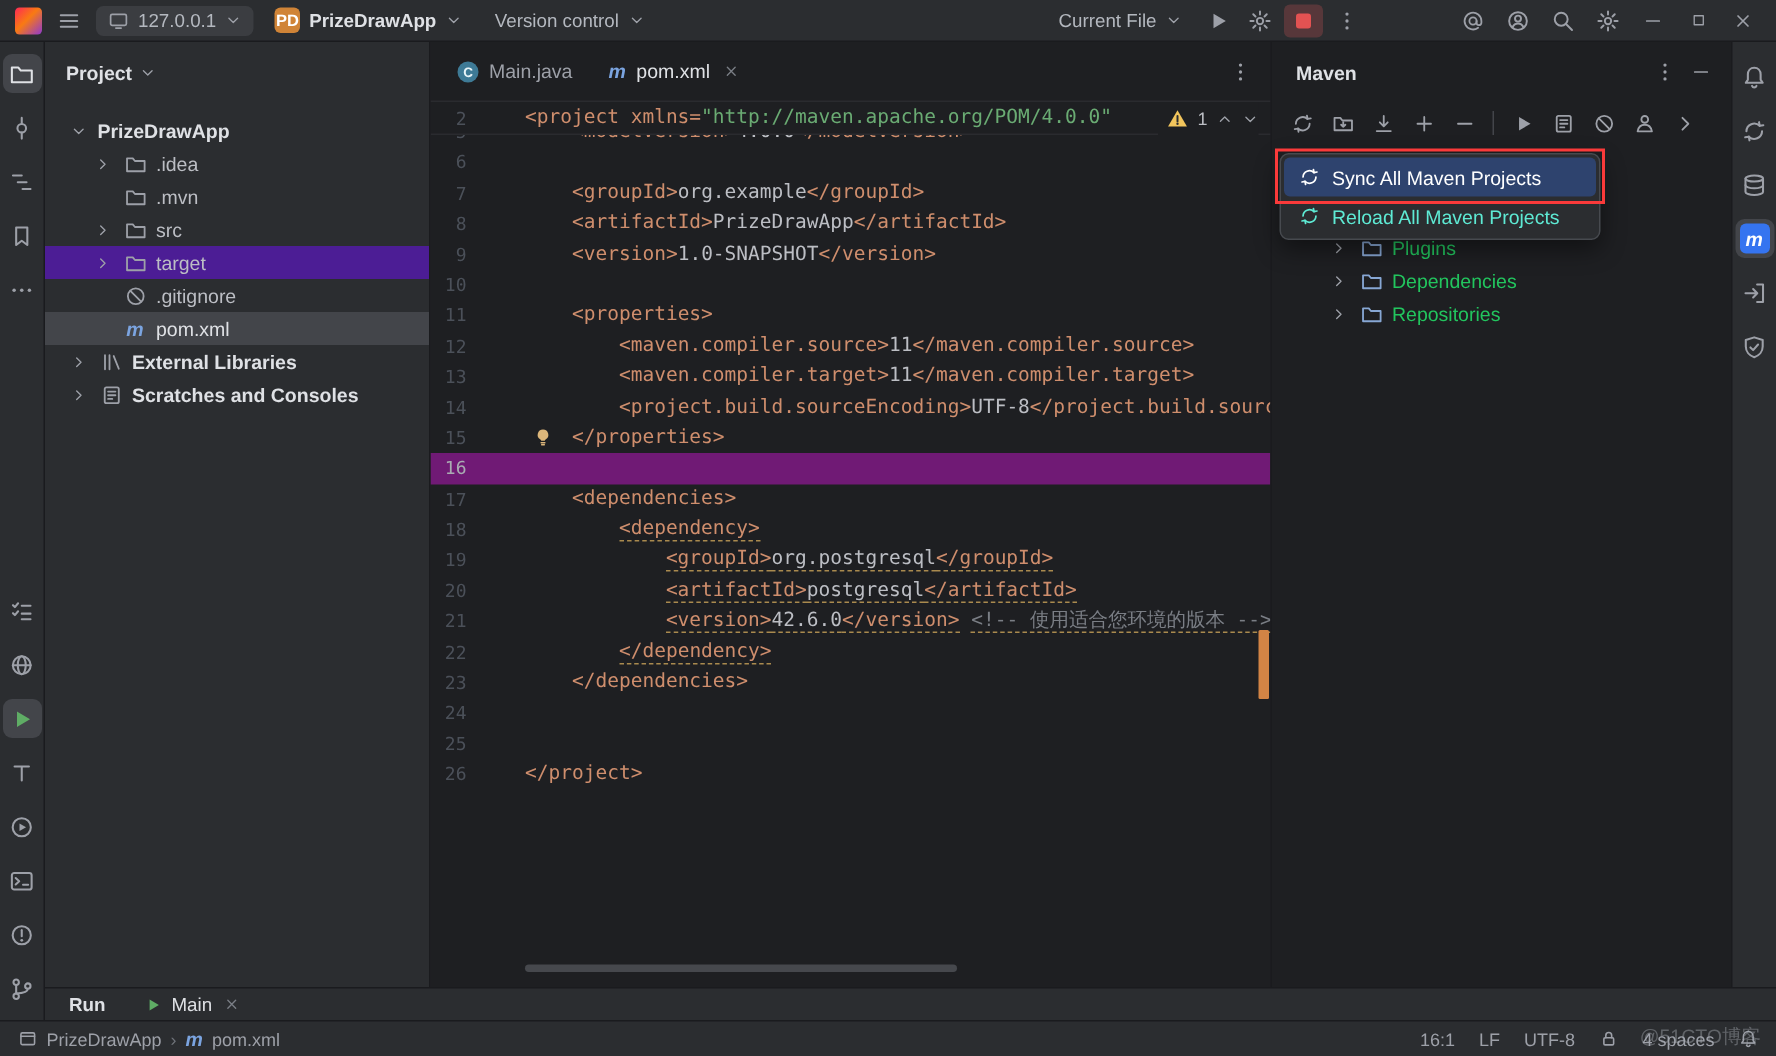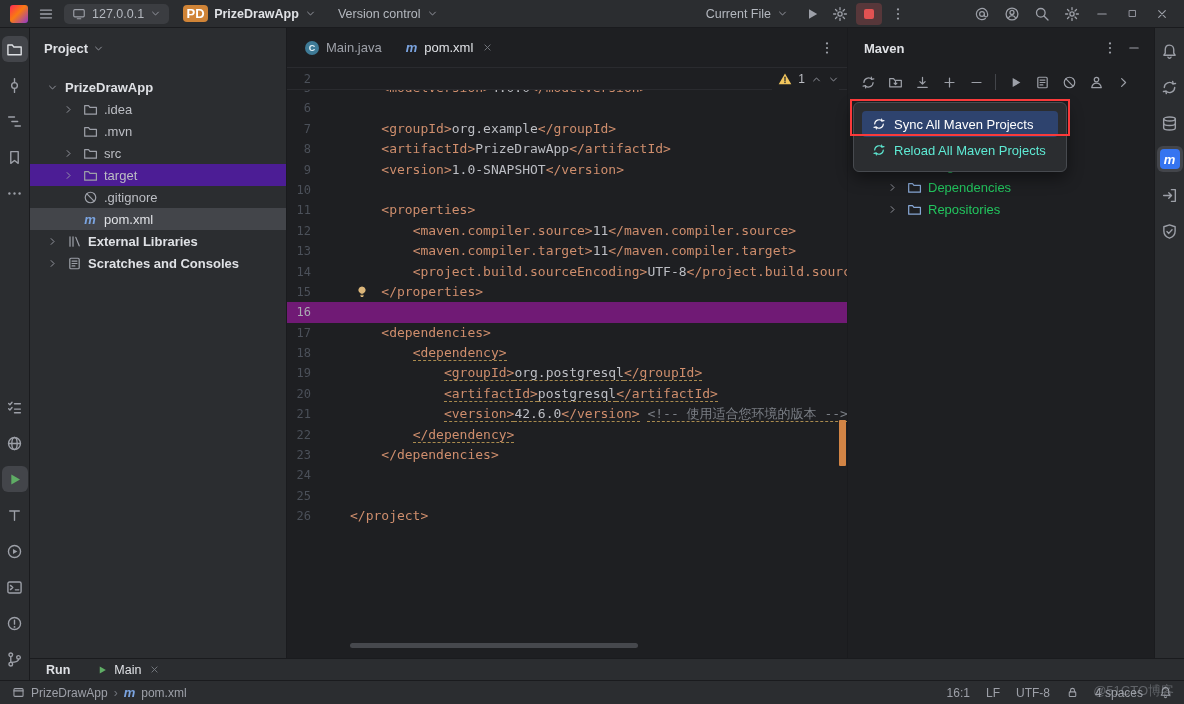--- a/index.html
+++ b/index.html
@@ -18,22 +18,22 @@
   .titlebar{position:absolute;top:0;left:0;right:0;height:28px;background:#2b2d30;
     border-bottom:1px solid #1a1b1e;display:flex;align-items:center;padding:0 10px;gap:6px;
     color:#b4b8bf;font-size:12.5px;z-index:40}
   .logo{width:18px;height:18px;border-radius:3px;flex:0 0 auto;
     background:linear-gradient(135deg,#fe2857,#f97a12 45%,#9039d0)}
   .tb-btn{width:24px;height:24px;border-radius:4px;display:flex;align-items:center;
     justify-content:center;color:#9da0a8;background:none;border:none}
   .widget{display:flex;align-items:center;gap:6px;padding:3px 8px;border-radius:5px;
     background:none;border:none;color:#b4b8bf;font-size:12.5px;font-family:inherit}
   .widget.host{background:#3b3d41}
-  .pd-badge{width:25px;height:17px;border-radius:4px;background:#d08437;color:#fff;
-    font-size:13px;font-weight:700;display:flex;align-items:center;justify-content:center}
+  .pd-badge{width:17px;height:17px;border-radius:4px;background:#d08437;color:#fff;
+    font-size:11px;font-weight:700;display:flex;align-items:center;justify-content:center}
   .strong{color:#dfe1e5;font-weight:600}
   .chev{color:#9da0a8}
   .run-cluster{margin-left:auto;display:flex;align-items:center;gap:4px}
   .right-cluster{display:flex;align-items:center;gap:6px;margin-left:54px}
   .stop-btn{width:26px;height:22px;border-radius:4px;background:rgba(219,88,88,.25);
     border:none;display:flex;align-items:center;justify-content:center}
   .stop-square{width:10px;height:10px;border-radius:2px;background:#e35252}
 
   
   .lstrip{position:absolute;left:0;top:28px;bottom:24px;width:30px;background:#2b2d30;
@@ -112,21 +112,21 @@
   .mhead .sp{flex:1}
   .mtoolbar{height:28px;display:flex;align-items:center;gap:3px;padding:0 8px}
   .mtb{width:24px;height:22px;border-radius:4px;display:flex;align-items:center;justify-content:center;color:#9da0a8}
   .mtb svg{width:15px;height:15px}
   .mdivider{width:1px;height:16px;background:#43454a;margin:0 4px}
   .mtree{padding-top:58px}
   .mrow{height:22px;display:flex;align-items:center;gap:5px;padding-left:36px;color:#22c55e}
   .mrow .ticon{color:#87a7d4}
   .popup{position:absolute;left:5px;top:74px;width:214px;background:#2b2d30;
     border:1px solid #474a4f;border-radius:6px;box-shadow:0 6px 16px rgba(0,0,0,.45);
-    z-index:30;padding:8px}
+    z-index:30;padding:2px}
   .prow{height:26px;display:flex;align-items:center;gap:8px;padding:0 10px;border-radius:4px;
     color:#5eead4;font-size:13px;white-space:nowrap}
   .prow.selected{background:var(--selection);color:#fff}
   .prow svg{width:14px;height:14px}
   .red-box{position:absolute;left:-4px;top:-4px;right:-4px;height:37px;
     border:2px solid var(--red);z-index:31;pointer-events:none}
 
   
   .runbar{position:absolute;left:30px;right:0;bottom:24px;height:22px;background:#2b2d30;
     border-top:1px solid #1a1b1e;display:flex;align-items:center;padding:0 16px;gap:26px;z-index:20}
@@ -513,20 +513,21 @@
         <div class="eline"><span class="lnum">21</span><span class="lcode"><span class="seg text">            </span><span class="seg tag warn">&lt;version&gt;</span><span class="seg text warn">42.6.0</span><span class="seg tag warn">&lt;/version&gt;</span><span class="seg text"> </span><span class="seg comment warn">&lt;!-- 使用适合您环境的版本 --&gt;</span></span></div>
         <div class="eline"><span class="lnum">22</span><span class="lcode"><span class="seg text">        </span><span class="seg tag warn">&lt;/dependency&gt;</span></span></div>
         <div class="eline"><span class="lnum">23</span><span class="lcode"><span class="seg text">    </span><span class="seg tag">&lt;/dependencies&gt;</span></span></div>
         <div class="eline"><span class="lnum">24</span><span class="lcode"></span></div>
         <div class="eline"><span class="lnum">25</span><span class="lcode"></span></div>
         <div class="eline"><span class="lnum">26</span><span class="lcode"><span class="seg tag">&lt;/project&gt;</span></span></div>
       </div>
 
     <div class="sticky">
       <span class="lnum">2</span>
+      <span class="lcode" id="sticky-code"><span class="seg tag">&lt;project xmlns=</span><span class="seg string">"http://maven.apache.org/POM/4.0.0"</span></span>
       <div class="inspect">
         <span class="ic i14"><svg viewBox="0 0 16 16">
               <path d="M8 1.8L15.2 14H.8z" fill="#f2c55c"></path>
               <path d="M8 6v4.2" stroke="#2b2d30" stroke-width="1.5" stroke-linecap="round"></path>
               <circle cx="8" cy="12" r=".9" fill="#2b2d30"></circle>
             </svg></span>
         <span>1</span>
         <span class="ic i11 dim2"><svg viewBox="0 0 16 16" fill="none" stroke="currentColor" stroke-width="1.3" stroke-linecap="round" stroke-linejoin="round">
               <path d="M3.8 10L8 5.8 12.2 10"></path>
             </svg></span>

